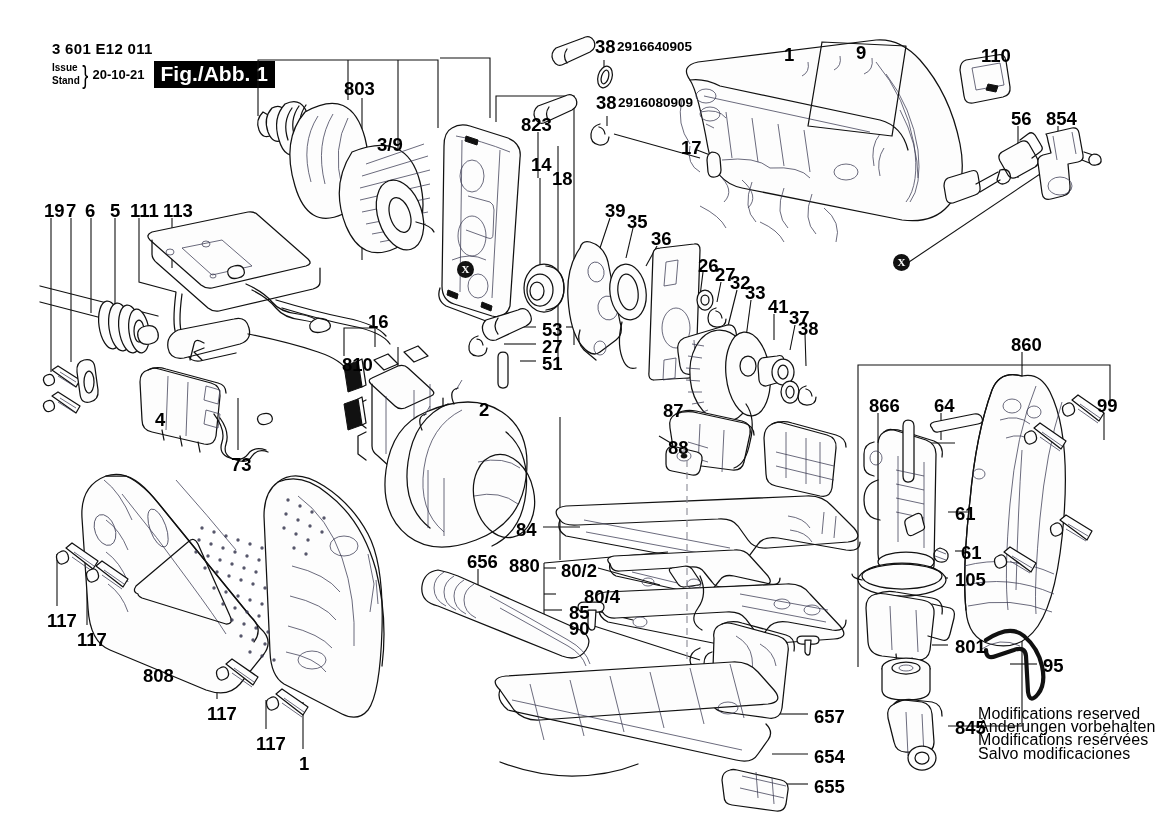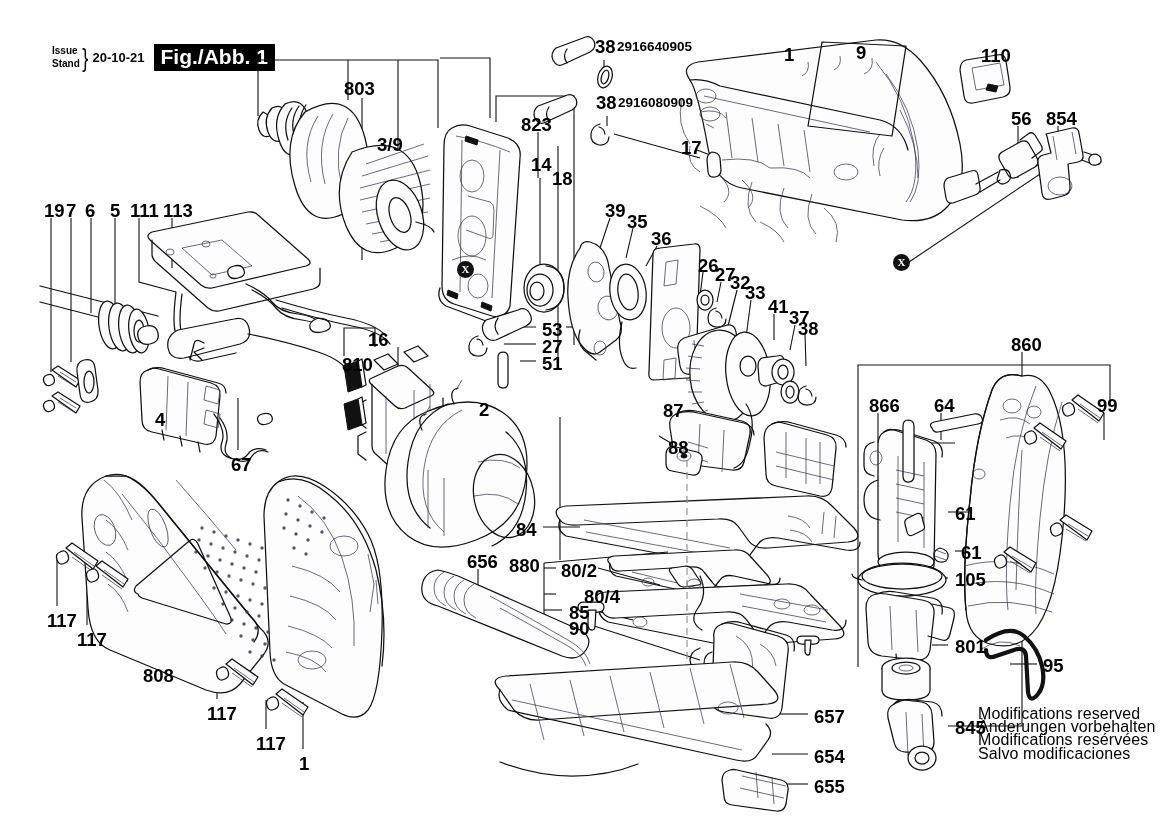--- a/index.html
+++ b/index.html
@@ -40,20 +40,21 @@
   .xmark{position:absolute;width:17px;height:17px;border-radius:50%;background:#111;
          color:#fff;font-size:11px;font-weight:bold;line-height:17px;text-align:center;
          font-family:"Liberation Serif",serif;}
 </style>
 </head>
 <body>
 
 <div id="sheet">
 
   <div id="header">
+    <div id="partno">3 601 E12 011</div>
     <div id="issrow">
       <div id="isscol">
         <div>Issue</div>
         <div>Stand</div>
       </div>
       <div id="brace">}</div>
       <div id="issdate">20-10-21</div>
       <div id="figbox">Fig./Abb. 1</div>
     </div>
   </div>
@@ -697,35 +698,35 @@
       <div class="lbl s18" style="left: 1011px; top: 110px;">56</div>
       <div class="lbl s18" style="left: 1046px; top: 110px;">854</div>
       <div class="lbl s18" style="left: 681px; top: 139px;">17</div>
       <div class="lbl s18" style="left: 44px; top: 202px;">19</div>
       <div class="lbl s18" style="left: 66px; top: 202px;">7</div>
       <div class="lbl s18" style="left: 85px; top: 202px;">6</div>
       <div class="lbl s18" style="left: 110px; top: 202px;">5</div>
       <div class="lbl s18" style="left: 130px; top: 202px;">111</div>
       <div class="lbl s18" style="left: 163px; top: 202px;">113</div>
       <div class="lbl s18" style="left: 155px; top: 411px;">4</div>
-      <div class="lbl s18" style="left: 231px; top: 456px;">67</div>
+      <div class="lbl s18" style="left: 231px; top: 456px;">73</div>
       <div class="lbl s18" style="left: 605px; top: 202px;">39</div>
       <div class="lbl s18" style="left: 627px; top: 213px;">35</div>
       <div class="lbl s18" style="left: 651px; top: 230px;">36</div>
       <div class="lbl s18" style="left: 698px; top: 257px;">26</div>
       <div class="lbl s18" style="left: 715px; top: 266px;">27</div>
       <div class="lbl s18" style="left: 730px; top: 274px;">32</div>
       <div class="lbl s18" style="left: 745px; top: 284px;">33</div>
       <div class="lbl s18" style="left: 768px; top: 298px;">41</div>
       <div class="lbl s18" style="left: 789px; top: 309px;">37</div>
       <div class="lbl s18" style="left: 798px; top: 320px;">38</div>
       <div class="lbl s18" style="left: 542px; top: 321px;">53</div>
       <div class="lbl s18" style="left: 542px; top: 338px;">27</div>
       <div class="lbl s18" style="left: 542px; top: 355px;">51</div>
-      <div class="lbl s18" style="left: 368px; top: 331px;">16</div>
+      <div class="lbl s18" style="left: 368px; top: 313px;">16</div>
       <div class="lbl s18" style="left: 342px; top: 356px;">810</div>
       <div class="lbl s18" style="left: 479px; top: 401px;">2</div>
       <div class="lbl s18" style="left: 663px; top: 402px;">87</div>
       <div class="lbl s18" style="left: 641px; top: 439px; margin-left: 27px;">88</div>
       <div class="lbl s18" style="left: 516px; top: 521px;">84</div>
       <div class="lbl s18" style="left: 467px; top: 553px;">656</div>
       <div class="lbl s18" style="left: 509px; top: 557px;">880</div>
       <div class="lbl s18" style="left: 561px; top: 562px;">80/2</div>
       <div class="lbl s18" style="left: 561px; top: 588px; margin-left: 23px;">80/4</div>
       <div class="lbl s18" style="left: 569px; top: 604px;">85</div>

